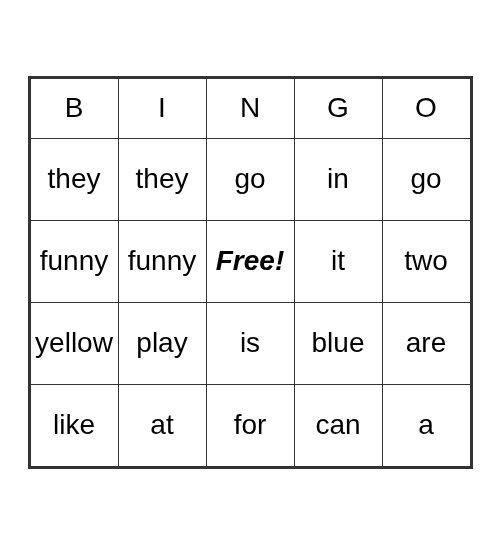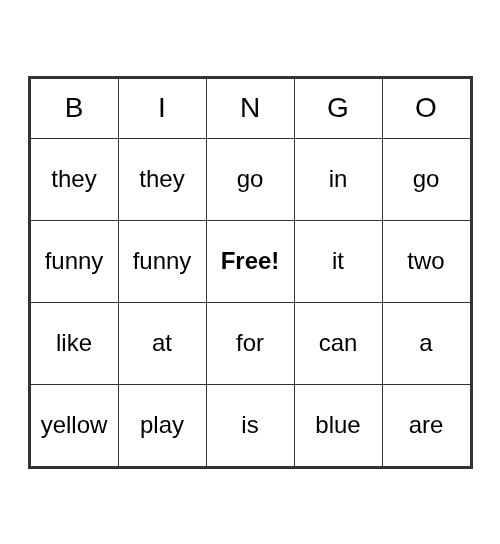--- a/index.html
+++ b/index.html
@@ -26,21 +26,21 @@
     table {
       border-collapse: collapse;
     }
 
     td, th {
       border: 1.5px solid #333;
       width: 88px;
       height: 82px;
       text-align: center;
       vertical-align: middle;
-      font-size: 24px;
+      font-size: 28px;
     }
 
     th {
       font-size: 28px;
       font-weight: normal;
       height: 60px;
     }
   </style>
 </head>
 <body>
@@ -62,33 +62,33 @@
     <tr>
           <td>they</td>
           <td>they</td>
           <td>go</td>
           <td>in</td>
           <td>go</td>
         </tr>
         <tr>
           <td>funny</td>
           <td>funny</td>
-          <td style="font-weight: bold;">Free!</td>
+          <td style="font-weight: bold; font-style: italic;">Free!</td>
           <td>it</td>
           <td>two</td>
+        </tr>
+        <tr>
+          <td>yellow</td>
+          <td>play</td>
+          <td>is</td>
+          <td>blue</td>
+          <td>are</td>
         </tr>
         <tr>
           <td>like</td>
           <td>at</td>
           <td>for</td>
           <td>can</td>
           <td>a</td>
         </tr>
-        <tr>
-          <td>yellow</td>
-          <td>play</td>
-          <td>is</td>
-          <td>blue</td>
-          <td>are</td>
-        </tr>
       </tbody>
   </table>
 </div>
 
 </body></html>

